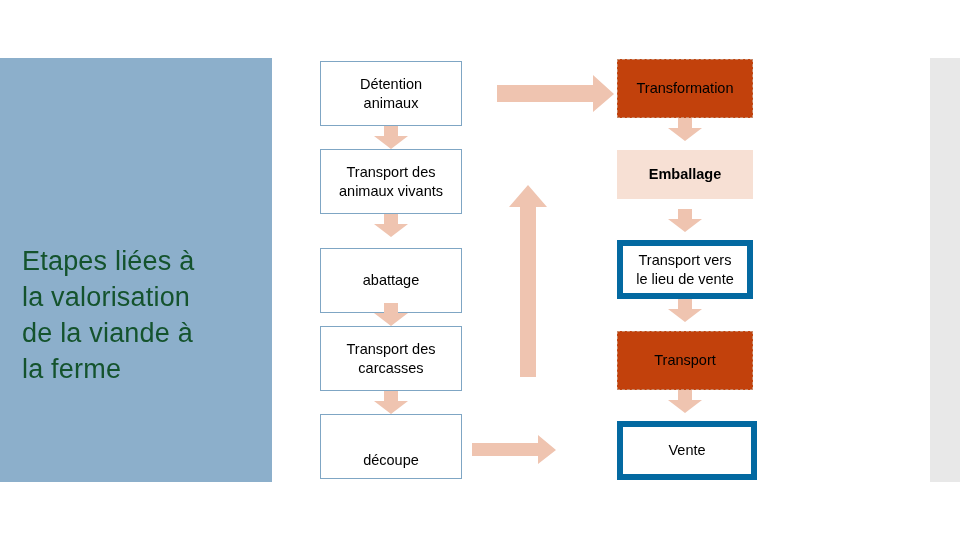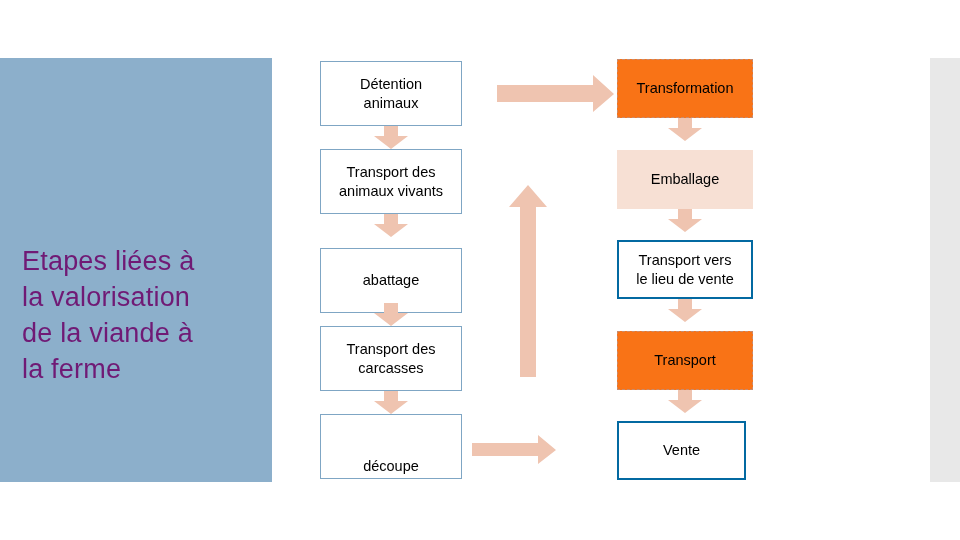--- a/index.html
+++ b/index.html
@@ -22,21 +22,21 @@
     top: 58px;
     width: 272px;
     height: 424px;
     background: #8CAFCB;
   }
   #panel-title {
     position: absolute;
     left: 22px;
     top: 185px;
     width: 240px;
-    color: #701a75;
+    color: #14532d;
     font-size: 27px;
     line-height: 36px;
     font-weight: 400;
     letter-spacing: 0.2px;
     white-space: pre-line;
   }
 
   
   #right-strip {
     position: absolute;
@@ -52,37 +52,37 @@
     position: absolute;
     box-sizing: border-box;
     display: flex;
     align-items: center;
     justify-content: center;
     text-align: center;
     font-size: 14.5px;
     line-height: 19px;
     color: #000000;
     white-space: pre-line;
-    padding: 2px 6px;
+    padding: 8px 6px;
   }
   .box-solid-blue {
     background: #ffffff;
     border: 1px solid #7FA6C4;
   }
   .box-dashed {
-    background: #f97316;
+    background: #c2410c;
     border: 1px dashed #C98A6B;
   }
   .box-filled {
     background: #F7E0D4;
     border: 1px solid #F7E0D4;
   }
   .box-plain {
     background: #ffffff;
-    border: 2px solid #0369a1;
+    border: 6px solid #0369a1;
   }
 
   
   .arrow {
     position: absolute;
   }
   .arrow svg { display: block; }
 </style>
 </head>
 <body>
@@ -116,34 +116,34 @@
 </div>
 
 <div class="box box-solid-blue" style="left:320px; top:414px; width:142px; height:65px;align-items:flex-end;">
   <span>découpe</span>
 </div>
 
 <div class="box box-dashed" style="left:617px; top:59px; width:136px; height:59px;">
   <span>Transformation</span>
 </div>
 
-<div class="box box-filled" style="left:617px; top:150px; width:136px; height:59px;">
+<div class="box box-filled" style="left:617px; top:150px; width:136px; height:49px;font-weight:bold;">
   <span>Emballage</span>
 </div>
 
 <div class="box box-plain" style="left:617px; top:240px; width:136px; height:59px;">
   <span>Transport vers
 le lieu de vente</span>
 </div>
 
 <div class="box box-dashed" style="left:617px; top:331px; width:136px; height:59px;">
   <span>Transport</span>
 </div>
 
-<div class="box box-plain" style="left:617px; top:421px; width:129px; height:59px;">
+<div class="box box-plain" style="left:617px; top:421px; width:140px; height:59px;">
   <span>Vente</span>
 </div>
 
 <div class="arrow" style="left:373px; top:126px;">
   <svg width="36" height="24" viewBox="0 0 36 24">
       <polygon points="11,0 25,0 25,10 35,10 18,23 1,10 11,10" fill="#EFC4B0"></polygon>
     </svg>
 </div>
 <div class="arrow" style="left:373px; top:214px;">
   <svg width="36" height="24" viewBox="0 0 36 24">

